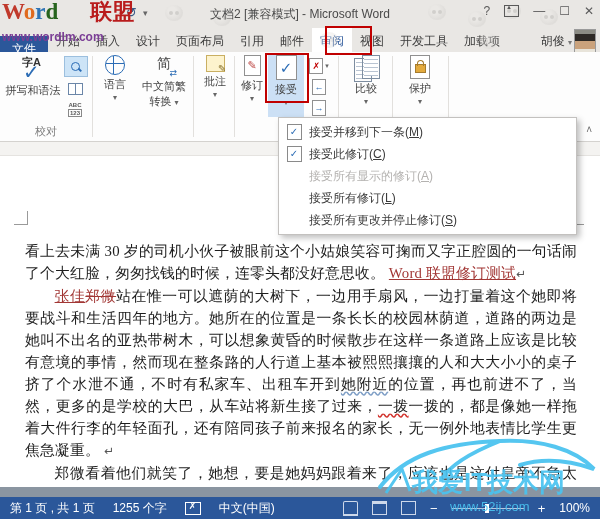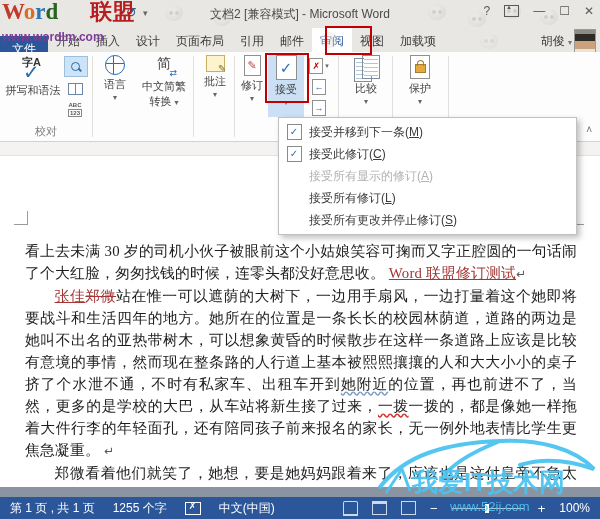--- a/index.html
+++ b/index.html
@@ -161,20 +161,21 @@
     <div class="skull" style="left:480px;top:5px;opacity:.35;"></div>
     <div class="tab file">文件</div>
     <div class="tab">开始</div>
     <div class="tab">插入</div>
     <div class="tab">设计</div>
     <div class="tab">页面布局</div>
     <div class="tab">引用</div>
     <div class="tab">邮件</div>
     <div class="tab active">审阅</div>
     <div class="tab">视图</div>
+    <div class="tab">开发工具</div>
     <div class="tab">加载项</div>
     <div class="account">
       <span>胡俊</span>
       <span class="caret">▾</span>
     </div>
     <div class="avatar"></div>
   </div>
 
   <div class="ribbon">
     <div class="btn-big" style="left:4px;width:58px;">

